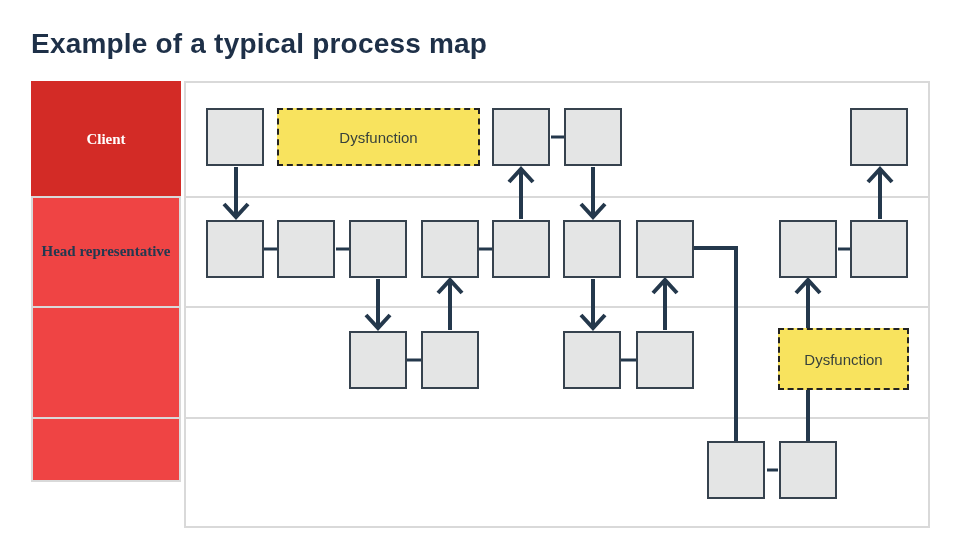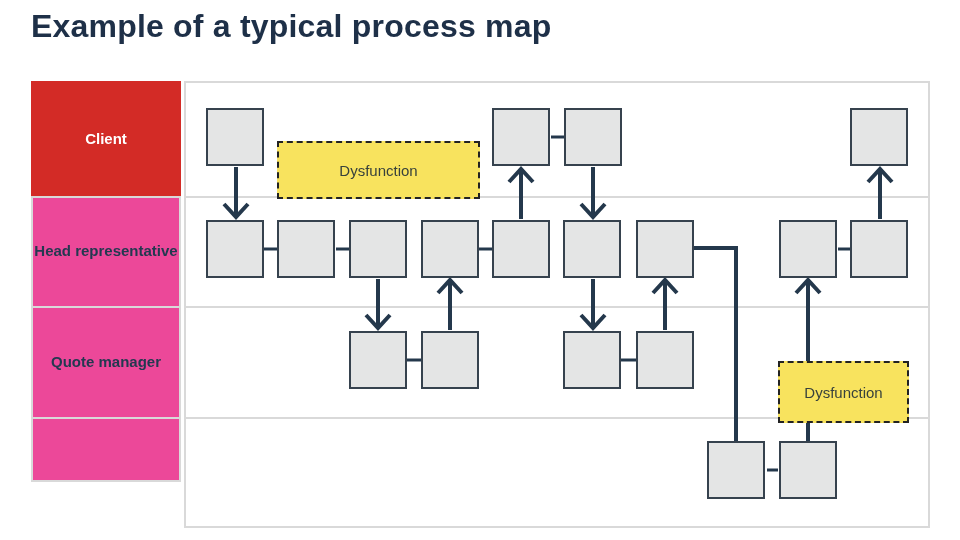--- a/index.html
+++ b/index.html
@@ -2,27 +2,27 @@
 <html><head>
 <meta charset="utf-8">
 <style>
   html,body { margin:0; padding:0; }
   body {
     width:960px; height:540px; position:relative; overflow:hidden;
     background:#ffffff;
     font-family:"Liberation Sans", sans-serif;
   }
   .title {
-    position:absolute; left:31px; top:8px;
-    font-size:32px; font-weight:bold; color:#1e3048; letter-spacing:0.2px;
+    position:absolute; left:31px; top:28px;
+    font-size:28px; font-weight:bold; color:#1e3048; letter-spacing:0.2px;
   }
   
   .label-col {
     position:absolute; left:31px; top:81px; width:150px; height:401px;
-    background:#ec4899; border:2px solid #d9d9d9; box-sizing:border-box;
+    background:#ef4444; border:2px solid #d9d9d9; box-sizing:border-box;font-family:Liberation Serif, serif;
   }
   .label-divider { position:absolute; left:0; width:100%; height:2px; background:#d9d9d9; }
   .lane-label {
     position:absolute; left:0; width:100%; text-align:center;
     font-size:15px; font-weight:bold; color:#233950; line-height:1.35;
     transform:translateY(-50%);
   }
   .client-bg {
     position:absolute; left:-2px; top:-2px; width:150px; height:115px;
     background:#d32b26;
@@ -41,36 +41,35 @@
   .flow.thin  { stroke-width:3; }
   
   .pbox {
     position:absolute; width:58px; height:58px;
     background:#e4e5e5; border:2px solid #36424e; box-sizing:border-box;
   }
   
   .dys {
     position:absolute; background:#f8e35e; border:2px dashed #222222;
     box-sizing:border-box; display:flex; align-items:center; justify-content:center;
-    font-size:15px; color:#37413c;margin-top:33px;
+    font-size:15px; color:#37413c;
   }
 </style>
 </head>
 <body>
 
 <div class="title">Example of a typical process map</div>
 
 <div class="label-col">
   <div class="client-bg"></div>
   <div class="label-divider" style="top:113px"></div>
   <div class="label-divider" style="top:223px"></div>
   <div class="label-divider" style="top:334px"></div>
   <div class="lane-label on-red" style="top:56px">Client</div>
   <div class="lane-label" style="top:168px">Head representative</div>
-  <div class="lane-label" style="top:279px">Quote manager</div>
 </div>
 
 <div class="lane-area">
   <div class="lane-divider" style="top:113px"></div>
   <div class="lane-divider" style="top:223px"></div>
   <div class="lane-divider" style="top:334px"></div>
 </div>
 
 <svg class="flow-svg" viewBox="0 0 960 540">
 

